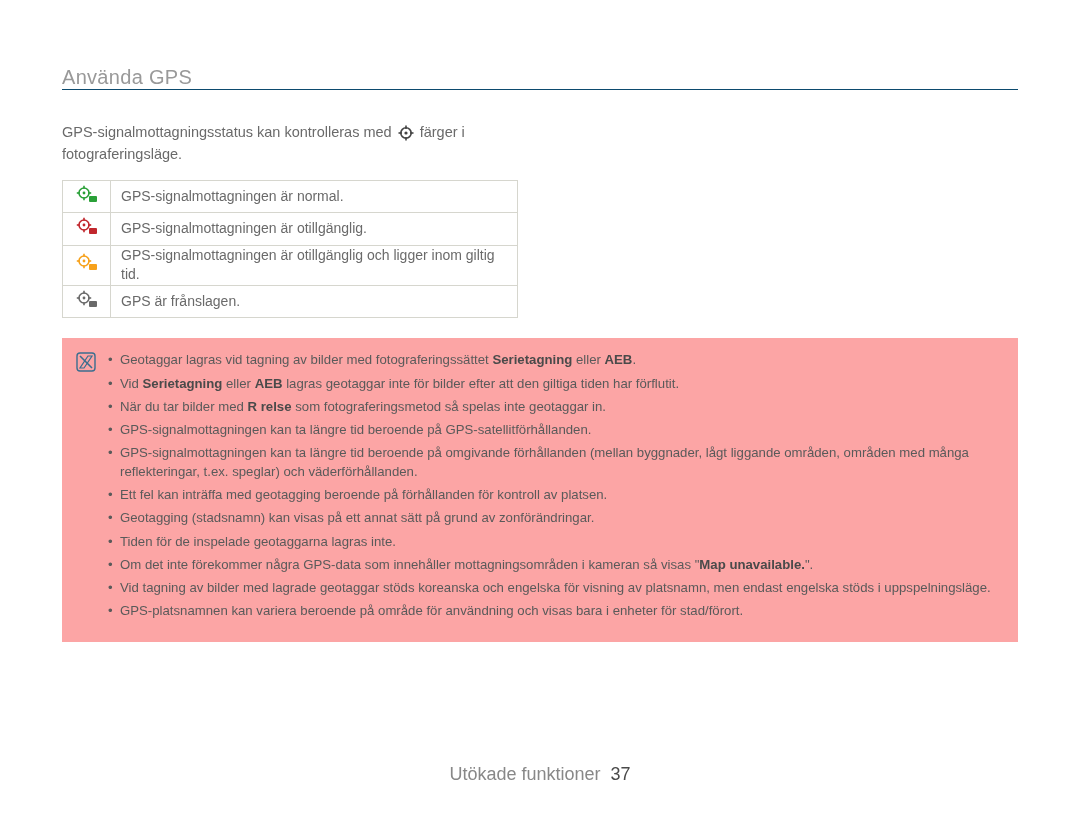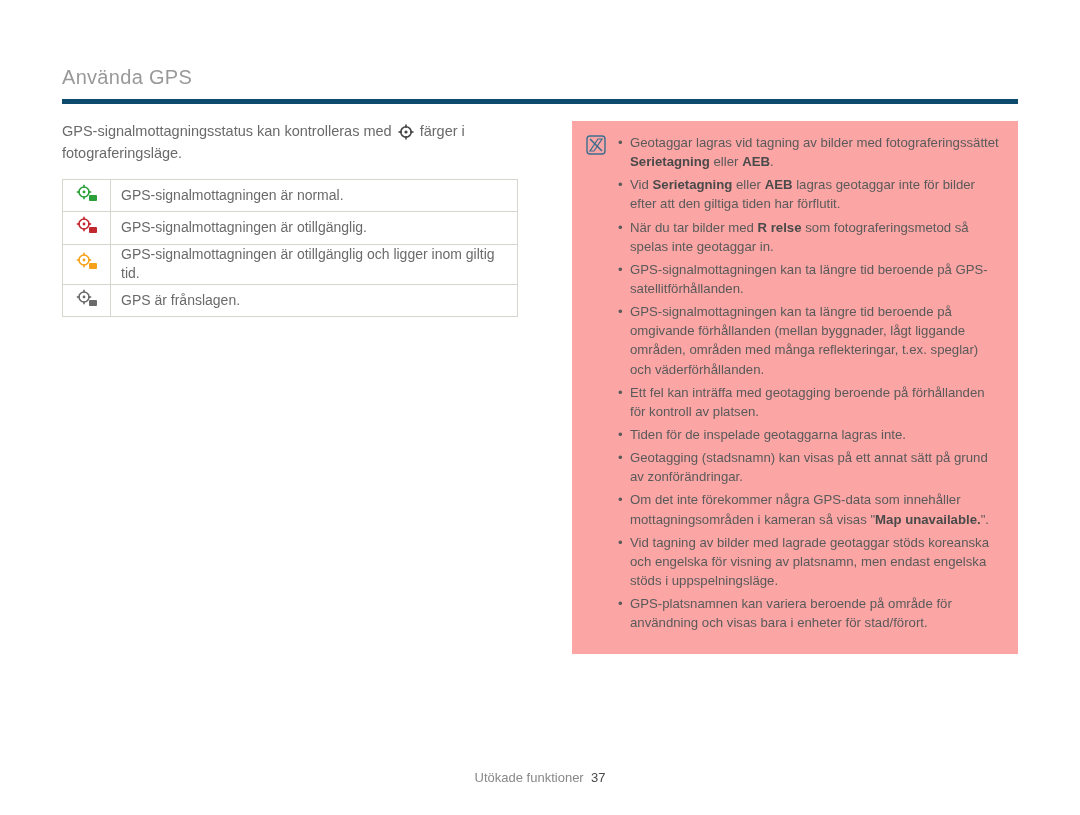--- a/index.html
+++ b/index.html
@@ -13,28 +13,28 @@
       background: #ffffff;
       font-family: Arial, Helvetica, sans-serif;
       padding: 66px 62px 0 62px;
       color: #5a5a5a;
       position: relative;
     }
     .header-title {
       font-size: 20px;
       color: #999999;
       font-weight: 300;
-      padding-bottom: 10px;
-      border-bottom: 5px solid #0c4a6e;
-      margin-bottom: 17px;
+      border-bottom: 1px solid #0c4a6e;
+      margin-bottom: 32px;
       letter-spacing: 0.3px;
     }
     .content {
       display: flex;
-      gap: 54px;
+      gap: 20px;
+      flex-direction: column;
     }
     .left-col {
       width: 456px;
       flex-shrink: 0;
     }
     .intro-text {
       font-size: 14.5px;
       line-height: 1.5;
       color: #6a6a6a;
       margin-bottom: 14px;
@@ -93,21 +93,21 @@
     .bold {
       font-weight: bold;
       color: #4a4a4a;
     }
     .footer {
       position: absolute;
       bottom: 30px;
       left: 0;
       right: 0;
       text-align: center;
-      font-size: 13px;
+      font-size: 18px;
       color: #888888;
     }
     .footer-num {
       color: #4a4a4a;
     }
     
     .gps-icon {
       display: inline-block;
       position: relative;
     }
@@ -199,22 +199,22 @@
         </svg>
       </span>
     </div>
     <ul class="note-list" id="note-list">
     <li>Geotaggar lagras vid tagning av bilder med fotograferingssättet <span class="bold">Serietagning</span> eller <span class="bold">AEB</span>.</li>
         <li>Vid <span class="bold">Serietagning</span> eller <span class="bold">AEB</span> lagras geotaggar inte för bilder efter att den giltiga tiden har förflutit.</li>
         <li>När du tar bilder med <span class="bold">R relse</span> som fotograferingsmetod så spelas inte geotaggar in.</li>
         <li>GPS-signalmottagningen kan ta längre tid beroende på GPS-satellitförhållanden.</li>
         <li>GPS-signalmottagningen kan ta längre tid beroende på omgivande förhållanden (mellan byggnader, lågt liggande områden, områden med många reflekteringar, t.ex. speglar) och väderförhållanden.</li>
         <li>Ett fel kan inträffa med geotagging beroende på förhållanden för kontroll av platsen.</li>
+        <li>Geotagging (stadsnamn) kan visas på ett annat sätt på grund av zonförändringar.</li>
         <li>Tiden för de inspelade geotaggarna lagras inte.</li>
-        <li>Geotagging (stadsnamn) kan visas på ett annat sätt på grund av zonförändringar.</li>
         <li>Om det inte förekommer några GPS-data som innehåller mottagningsområden i kameran så visas "<span class="bold">Map unavailable.</span>".</li>
         <li>Vid tagning av bilder med lagrade geotaggar stöds koreanska och engelska för visning av platsnamn, men endast engelska stöds i uppspelningsläge.</li>
         <li>GPS-platsnamnen kan variera beroende på område för användning och visas bara i enheter för stad/förort.</li>
       </ul>
   </div>
 </div>
 
 <div class="footer">
   <span>Utökade funktioner</span>
   &nbsp;<span class="footer-num">37</span>

